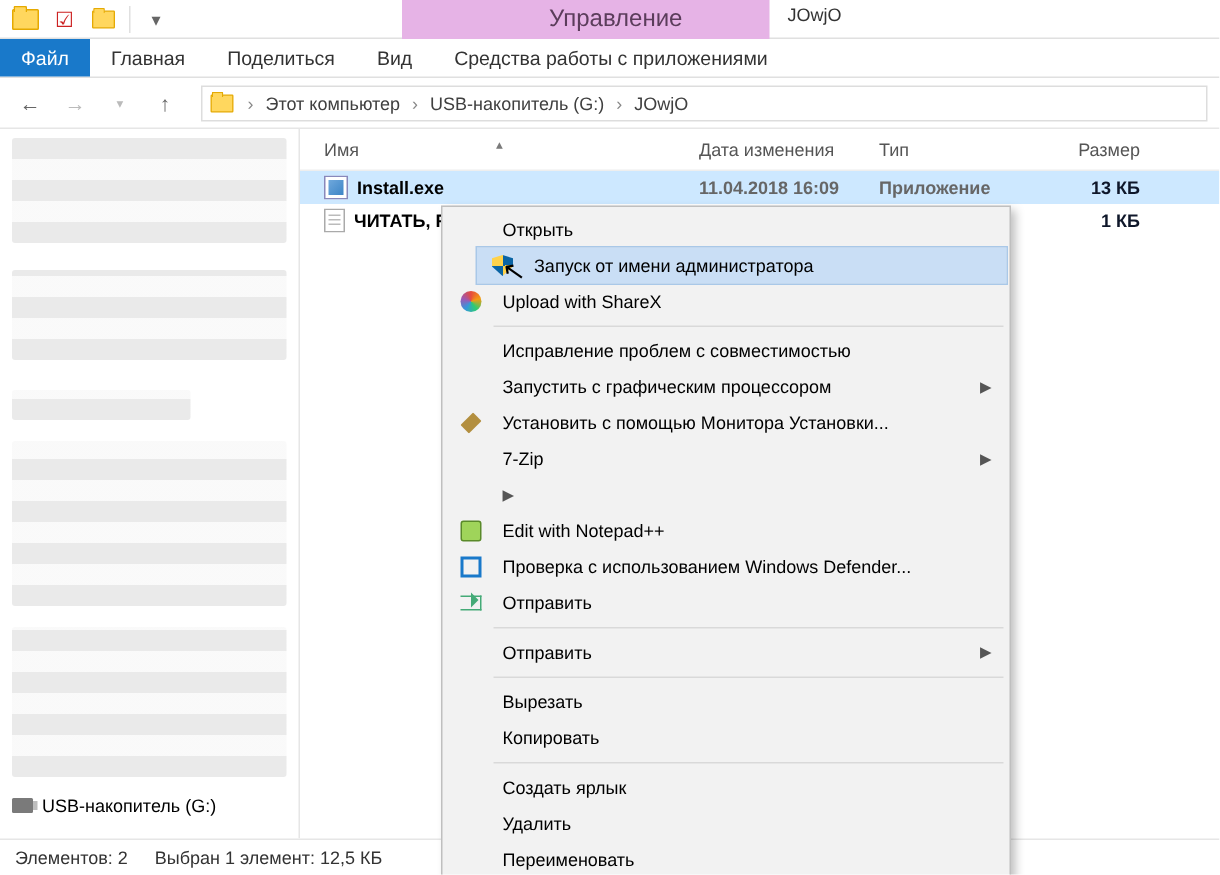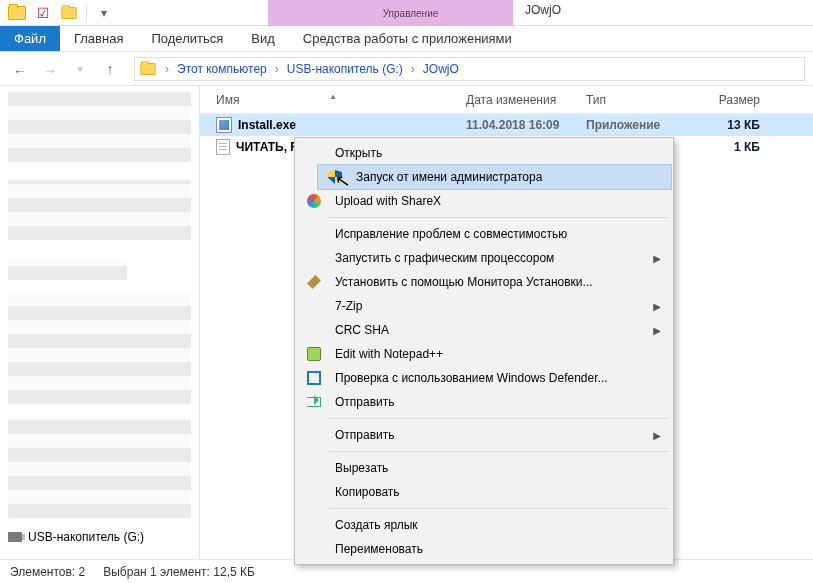--- a/index.html
+++ b/index.html
@@ -5,35 +5,35 @@
 * { margin: 0; padding: 0; box-sizing: border-box; font-family: "Segoe UI", Tahoma, sans-serif; font-size: 12px; }
 body { background: #fff; width: 813px; height: 583px; overflow: hidden; position: relative; }
 
 
 .titlebar { height: 26px; display: flex; align-items: center; background: #fff; border-bottom: 1px solid #e0e0e0; }
 .qat { display: flex; align-items: center; gap: 4px; padding: 0 6px; }
 .qat-btn { width: 22px; height: 22px; display: flex; align-items: center; justify-content: center; }
 .folder-mini { width: 18px; height: 14px; background: #FFD75E; border: 1px solid #E5A900; border-radius: 1px; position: relative; }
 .folder-mini:before { content:""; position:absolute; top:-3px; left:0; width:7px; height:3px; background:#FFD75E; border:1px solid #E5A900; border-bottom:none; border-radius:1px 1px 0 0; }
 .qat-sep { width:1px; height:18px; background:#e0e0e0; margin:0 2px; }
-.contextual-tab { position: absolute; left: 268px; top: 0; width: 245px; height: 26px; background: #E6B3E6; color: #5b3d5b; display:flex; align-items:center; justify-content:center; font-size: 10px; padding-left: 40px; }
+.contextual-tab { position: absolute; left: 268px; top: 0; width: 245px; height: 26px; background: #E6B3E6; color: #5b3d5b; display:flex; align-items:center; justify-content:center; font-size: 16px; padding-left: 40px; }
 .window-title { position: absolute; left: 525px; top: 3px; font-size: 12px; color: #333; }
 
 
 .ribbon { height: 26px; display: flex; align-items: stretch; border-bottom: 1px solid #e0e0e0; }
 .ribbon-file { background: #1979CA; color: #fff; padding: 0 14px; display:flex; align-items:center; font-size: 13px; }
 .ribbon-tab { padding: 0 14px; display:flex; align-items:center; color:#333; font-size: 13px; }
 
 
 .navbar { height: 34px; display:flex; align-items:center; padding: 0 8px; gap: 6px; border-bottom: 1px solid #e6e6e6; }
 .nav-btn { width: 24px; height: 24px; display:flex; align-items:center; justify-content:center; color:#666; }
 .nav-btn.disabled { color:#bbb; }
 .arrow { font-size: 14px; }
 .address { flex: 1; display:flex; align-items:center; border: 1px solid #ddd; height: 24px; padding: 0 4px; margin-left: 6px; }
-.address .crumb { padding: 0 4px; color:#1d4ed8; }
+.address .crumb { padding: 0 4px; color:#404040; }
 .address .chev { color:#888; padding: 0 4px; }
 
 
 .main { display:flex; height: calc(100% - 26px - 26px - 34px - 24px); }
 .sidebar { width: 200px; border-right: 1px solid #e6e6e6; padding: 4px 0; overflow: hidden; }
 .sidebar-blur { margin: 2px 8px; background: repeating-linear-gradient(0deg, #dcdcdc 0 14px, #f6f6f6 14px 28px); opacity: 0.6; border-radius: 2px; }
 .sidebar-item { display:flex; align-items:center; gap:6px; padding: 2px 8px; margin-top:auto; }
 .explorer { flex: 1; position: relative; overflow: hidden; }
 .colheads { display:flex; height: 28px; align-items:center; border-bottom: 1px solid #eee; color:#555; padding-left: 8px; }
 .colheads div { padding: 0 8px; }
@@ -215,21 +215,20 @@
       </span>
       <span class="lbl">Установить с помощью Монитора Установки...</span>
     </div>
     <div class="ctx-item">
       <span class="ico-slot"></span>
       <span class="lbl">7-Zip</span>
       <span class="sub-arrow">▶</span>
     </div>
     <div class="ctx-item">
       <span class="ico-slot"></span>
-      <span class="lbl">CRC SHA</span>
       <span class="sub-arrow">▶</span>
     </div>
     <div class="ctx-item">
       <span class="ico-slot">
         <span class="npp"></span>
       </span>
       <span class="lbl">Edit with Notepad++</span>
     </div>
     <div class="ctx-item">
       <span class="ico-slot">
@@ -258,16 +257,20 @@
       <span class="ico-slot"></span>
       <span class="lbl">Копировать</span>
     </div>
     <div class="ctx-sep"></div>
     <div class="ctx-item">
       <span class="ico-slot"></span>
       <span class="lbl">Создать ярлык</span>
     </div>
     <div class="ctx-item">
       <span class="ico-slot"></span>
+      <span class="lbl">Удалить</span>
+    </div>
+    <div class="ctx-item">
+      <span class="ico-slot"></span>
       <span class="lbl">Переименовать</span>
     </div>
   </div>
 <div class="cursor">↖</div>
 
 </body></html>

